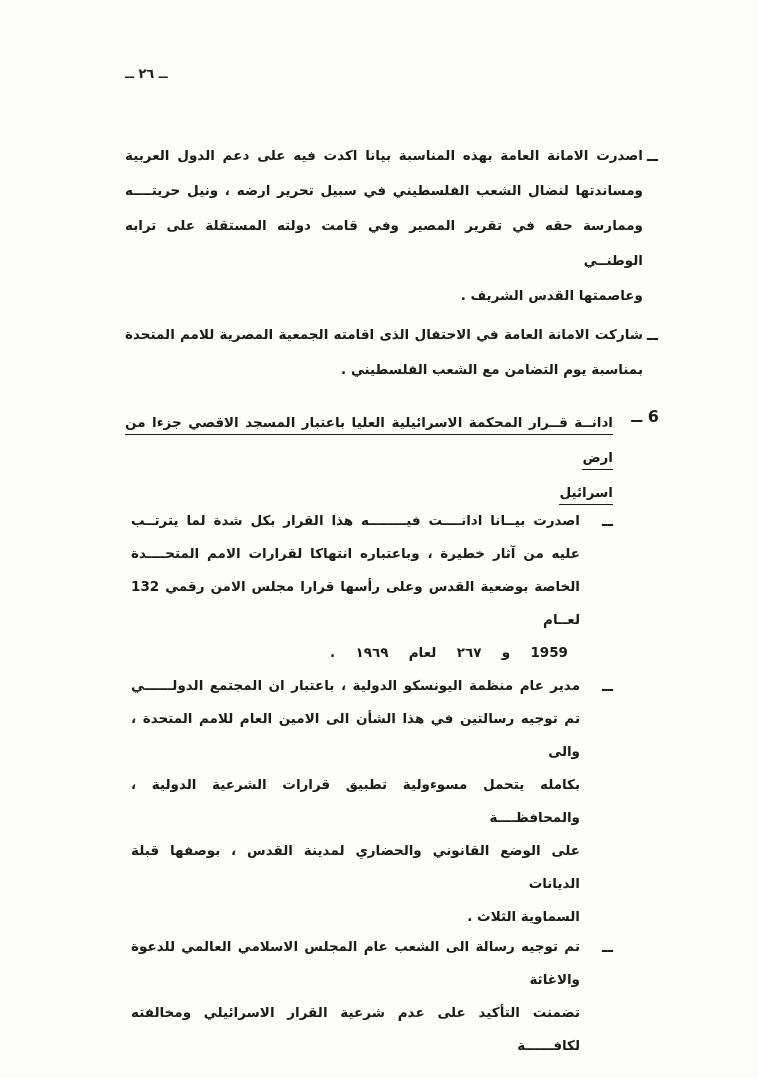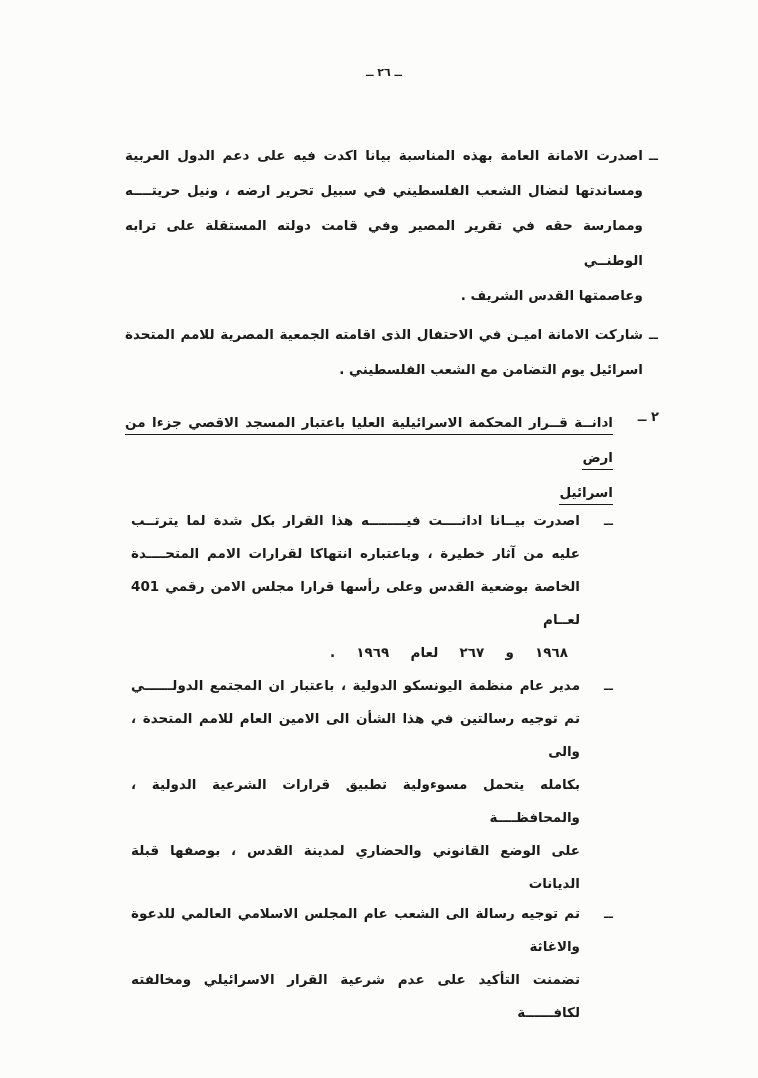--- a/index.html
+++ b/index.html
@@ -7,41 +7,41 @@
     position:relative;
     width:758px;height:1078px;
     background:#fcfcfb;
     font-family:"DejaVu Sans",sans-serif;
     color:#1b1b1b;
     overflow:hidden;
   }
   .page{position:absolute;inset:0;}
   .page-number{
     position:absolute;top:66px;left:125px;width:518px;
-    text-align:center;font-size:11px;font-weight:bold;letter-spacing:1px;
+    text-align:left;font-size:13px;font-weight:bold;letter-spacing:1px;
     direction:rtl;
   }
   .content{
     position:absolute;top:0;left:125px;width:518px;
     direction:rtl;text-align:right;
     font-size:13.5px;font-weight:bold;
   }
   .block{position:relative;line-height:35px}
   .b-para1{margin-top:138px}
   .b-para2{margin-top:4px}
   .b-heading{margin-top:18px;padding-right:30px}
   .b-intro{margin-top:0}
   .bullet{line-height:33px;padding-right:63px;padding-left:6px}
   .b-b1{margin-top:-6px}
   .b-b2{margin-top:0}
   .b-b3{margin-top:-3px}
   .line{text-align:justify;text-align-last:justify}
   .line.end{text-align:left;text-align-last:right}
   .line.sp-years{padding-left:199px;padding-right:12px}
-  .marker{position:absolute;font-size:13px;font-weight:bold;line-height:16px;white-space:nowrap}
+  .marker{position:absolute;font-size:16px;font-weight:bold;line-height:16px;white-space:nowrap}
   .m-out{right:-15px;top:10px}
   .m-in{right:30px;top:9px}
   .m-num{right:-16px;top:4px}
   .ul{border-bottom:1.4px solid #1b1b1b;padding-bottom:4px}
 </style>
 </head>
 <body>
 
 <div class="page">
 
@@ -52,49 +52,50 @@
     <div class="block b-para1">
       <span class="marker m-out">ــ</span>
       <div class="line">اصدرت الامانة العامة بهذه المناسبة بيانا اكدت فيه على دعم الدول العربية</div>
       <div class="line">ومساندتها لنضال الشعب الفلسطيني في سبيل تحرير ارضه ، ونيل حريتــــه</div>
       <div class="line">وممارسة حقه في تقرير المصير وفي قامت دولته المستقلة على ترابه الوطنــي</div>
       <div class="line end">وعاصمتها القدس الشريف .</div>
     </div>
 
     <div class="block b-para2">
       <span class="marker m-out">ــ</span>
-      <div class="line">شاركت الامانة اميـن في الاحتفال الذى اقامته الجمعية المصرية للامم المتحدة</div>
-      <div class="line end">اسرائيل يوم التضامن مع الشعب الفلسطيني .</div>
+      <div class="line">شاركت الامانة العامة في الاحتفال الذى اقامته الجمعية المصرية للامم المتحدة</div>
+      <div class="line end">بمناسبة يوم التضامن مع الشعب الفلسطيني .</div>
     </div>
 
     <div class="block b-heading">
-      <span class="marker m-num">٢ ــ</span>
+      <span class="marker m-num">6 ــ</span>
       <div class="line">
         <span class="ul">ادانــة قــرار المحكمة الاسرائيلية العليا باعتبار المسجد الاقصي جزءا من ارض</span>
       </div>
       <div class="line end">
         <span class="ul">اسرائيل</span>
       </div>
     </div>
 
 
     <div class="block bullet b-b1">
       <span class="marker m-in">ــ</span>
       <div class="line">اصدرت بيــانا ادانــــت فيــــــــه هذا القرار بكل شدة لما يترتــب</div>
       <div class="line">عليه من آثار خطيرة ، وباعتباره انتهاكا لقرارات الامم المتحــــدة</div>
-      <div class="line">الخاصة بوضعية القدس وعلى رأسها قرارا مجلس الامن رقمي 401 لعــام</div>
-      <div class="line sp-years">١٩٦٨ و ٢٦٧ لعام ١٩٦٩ .</div>
+      <div class="line">الخاصة بوضعية القدس وعلى رأسها قرارا مجلس الامن رقمي 132 لعــام</div>
+      <div class="line sp-years">1959 و ٢٦٧ لعام ١٩٦٩ .</div>
     </div>
 
     <div class="block bullet b-b2">
       <span class="marker m-in">ــ</span>
       <div class="line">مدير عام منظمة اليونسكو الدولية ، باعتبار ان المجتمع الدولــــــي</div>
       <div class="line">تم توجيه رسالتين في هذا الشأن الى الامين العام للامم المتحدة ، والى</div>
       <div class="line">بكامله يتحمل مسوءولية تطبيق قرارات الشرعية الدولية ، والمحافظــــة</div>
       <div class="line">على الوضع القانوني والحضاري لمدينة القدس ، بوصفها قبلة الديانات</div>
+      <div class="line end">السماوية الثلاث .</div>
     </div>
 
     <div class="block bullet b-b3">
       <span class="marker m-in">ــ</span>
       <div class="line">تم توجيه رسالة الى الشعب عام المجلس الاسلامي العالمي للدعوة والاغاثة</div>
       <div class="line">تضمنت التأكيد على عدم شرعية القرار الاسرائيلي ومخالفته لكافــــــة</div>
 
     </div>
 
   </div>

